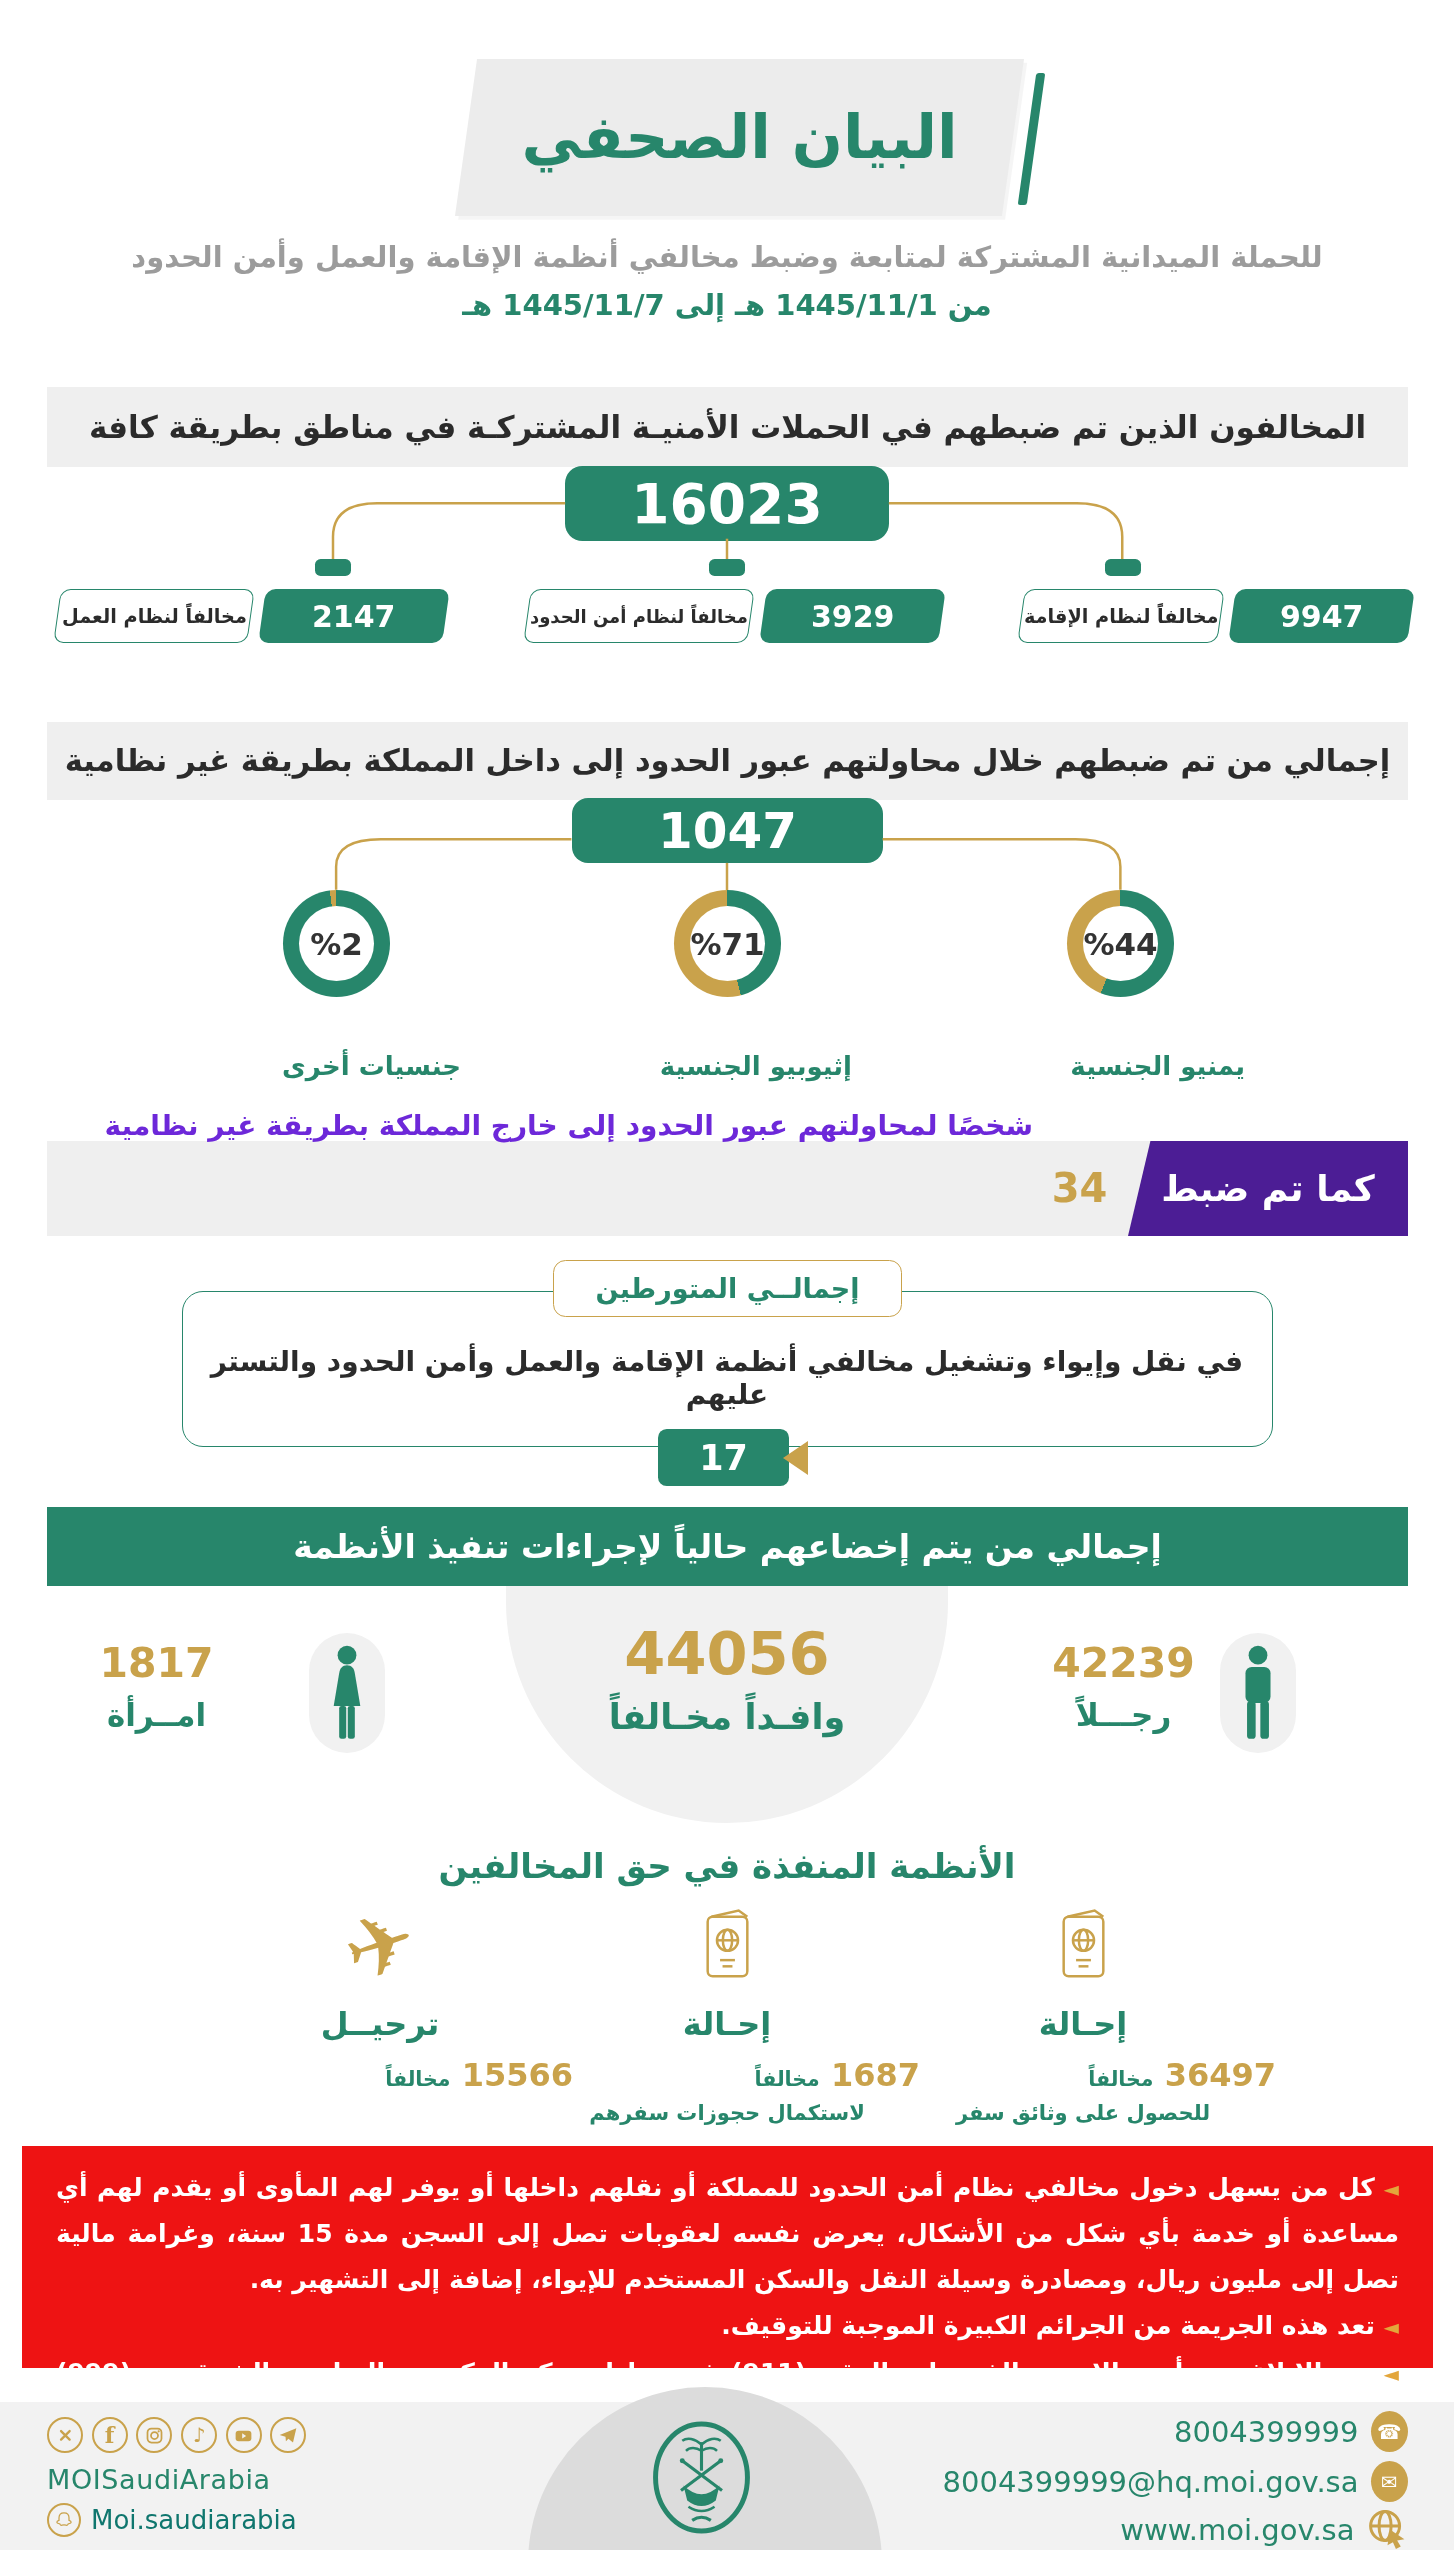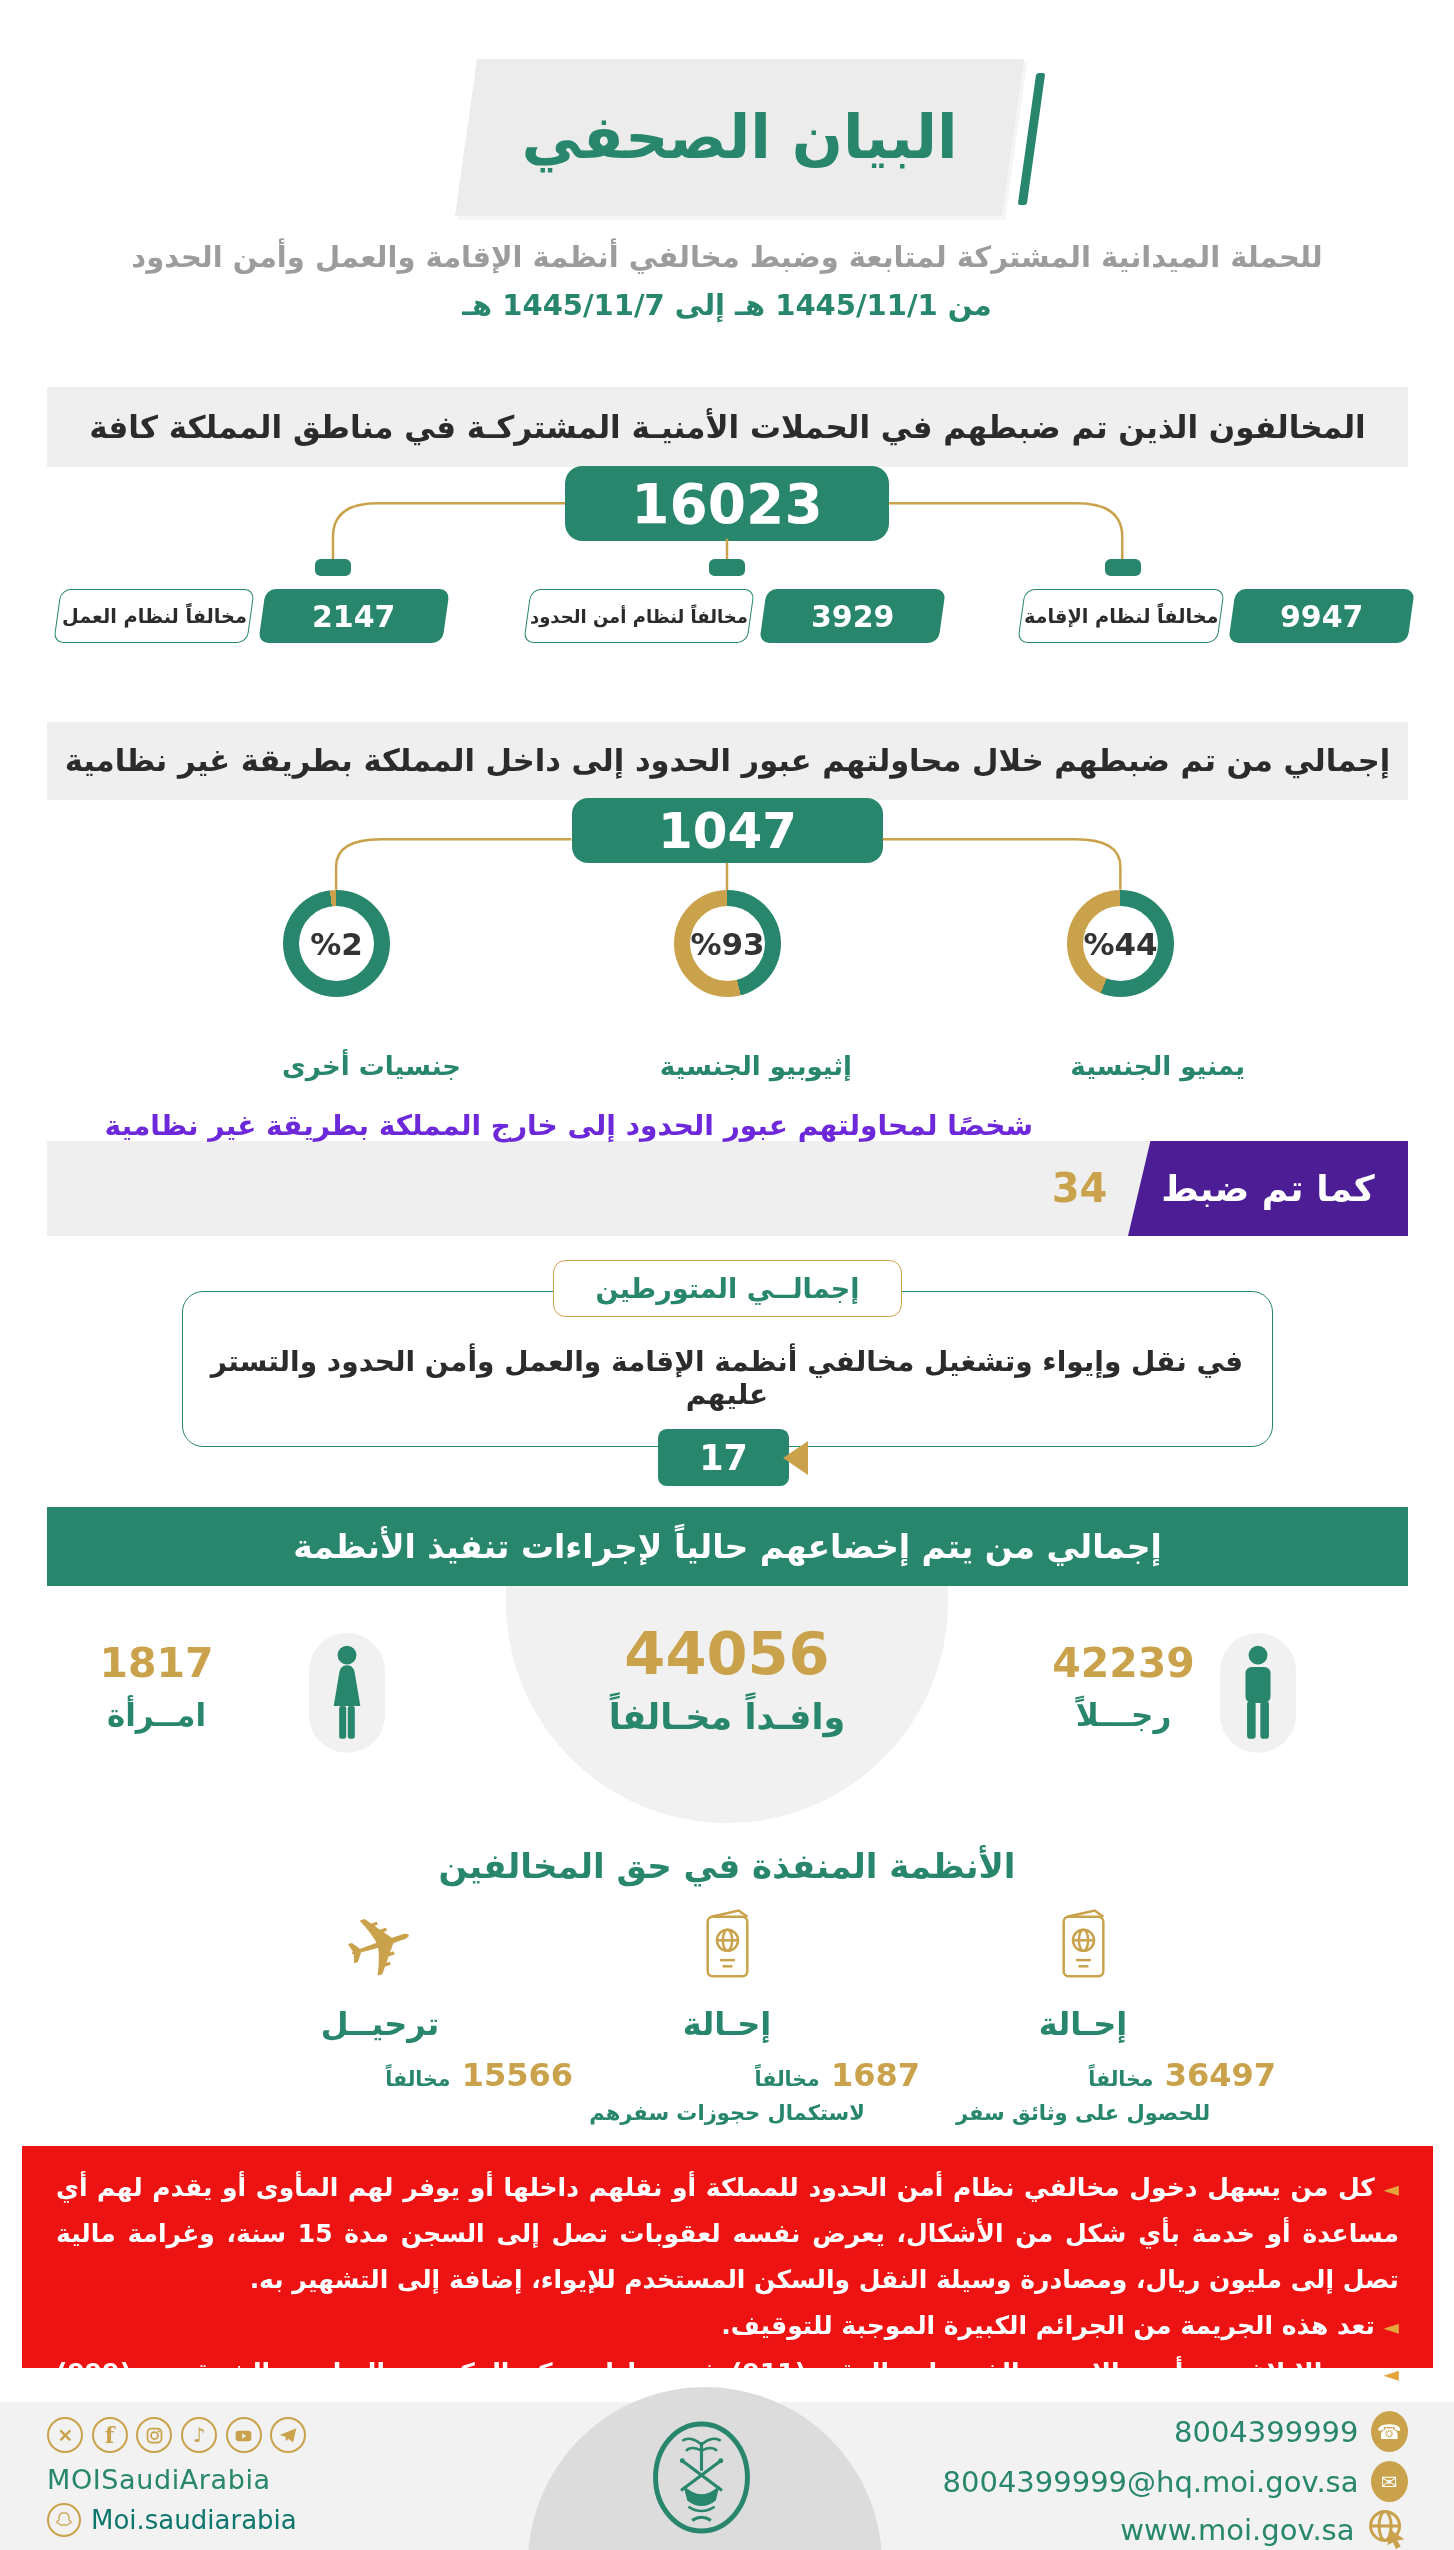--- a/index.html
+++ b/index.html
@@ -129,21 +129,21 @@
 <div class="page">
 
   <div class="abs" id="hdr-slash-l"></div>
   <div class="abs" id="hdr-box">
     <span class="t">البيان الصحفي</span>
   </div>
   <div class="abs hdr-slash" id="hdr-slash-r"></div>
   <div class="abs" id="subtitle">للحملة الميدانية المشتركة لمتابعة وضبط مخالفي أنظمة الإقامة والعمل وأمن الحدود</div>
   <div class="abs" id="dateline">من 1445/11/1 هـ إلى 1445/11/7 هـ</div>
 
-  <div class="abs gray-banner" id="b1">المخالفون الذين تم ضبطهم في الحملات الأمنيـة المشتركـة في مناطق المملكة كافة</div>
+  <div class="abs gray-banner" id="b1">المخالفون الذين تم ضبطهم في الحملات الأمنيـة المشتركـة في مناطق بطريقة كافة</div>
   <div class="abs total-box" id="total1">16023</div>
   <svg class="connector" style="left:0;top:467px" width="1454" height="131" viewBox="0 0 2336 210">
     <path d="M1168 115 V150" stroke="#C9A24B" stroke-width="4" fill="none"></path>
     <path d="M908 58 H606 Q535 58 535 112 V148" stroke="#C9A24B" stroke-width="4" fill="none"></path>
     <path d="M1428 58 H1730 Q1803 58 1803 112 V148" stroke="#C9A24B" stroke-width="4" fill="none"></path>
   </svg>
   <div class="abs pill" style="left:1105px"></div>
   <div class="abs pill" style="left:709px"></div>
   <div class="abs pill" style="left:315px"></div>
 
@@ -178,21 +178,21 @@
 
   <div class="donut-wrap" id="dw0">
     <div class="ring" style="background: conic-gradient(rgb(39, 134, 107) 0deg, rgb(39, 134, 107) 56%, rgb(201, 162, 75) 56%, rgb(201, 162, 75) 100%);"></div>
     <div class="hole"></div>
     <div class="pct">%44</div>
   </div>
   <div class="abs donut-label" id="dl0">يمنيو الجنسية</div>
   <div class="donut-wrap" id="dw1">
     <div class="ring" style="background: conic-gradient(rgb(39, 134, 107) 0deg, rgb(39, 134, 107) 46%, rgb(201, 162, 75) 46%, rgb(201, 162, 75) 100%);"></div>
     <div class="hole"></div>
-    <div class="pct">%93</div>
+    <div class="pct">%71</div>
   </div>
   <div class="abs donut-label" id="dl1">إثيوبيو الجنسية</div>
   <div class="donut-wrap" id="dw2">
     <div class="ring" style="background: conic-gradient(rgb(39, 134, 107) 0deg, rgb(39, 134, 107) 98%, rgb(201, 162, 75) 98%, rgb(201, 162, 75) 100%);"></div>
     <div class="hole"></div>
     <div class="pct">%2</div>
   </div>
   <div class="abs donut-label" id="dl2">جنسيات أخرى</div>
 
   <div class="abs" id="b3-band"></div>

